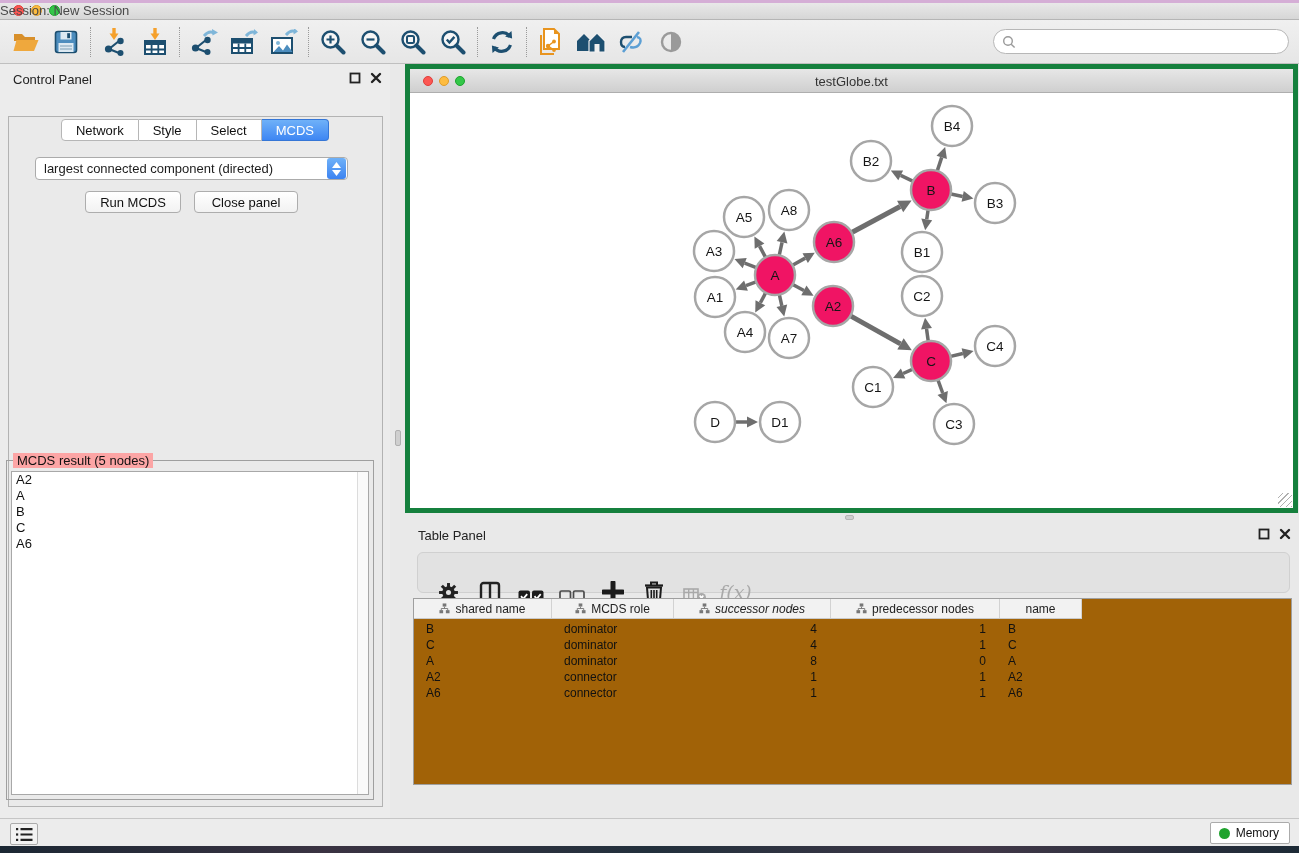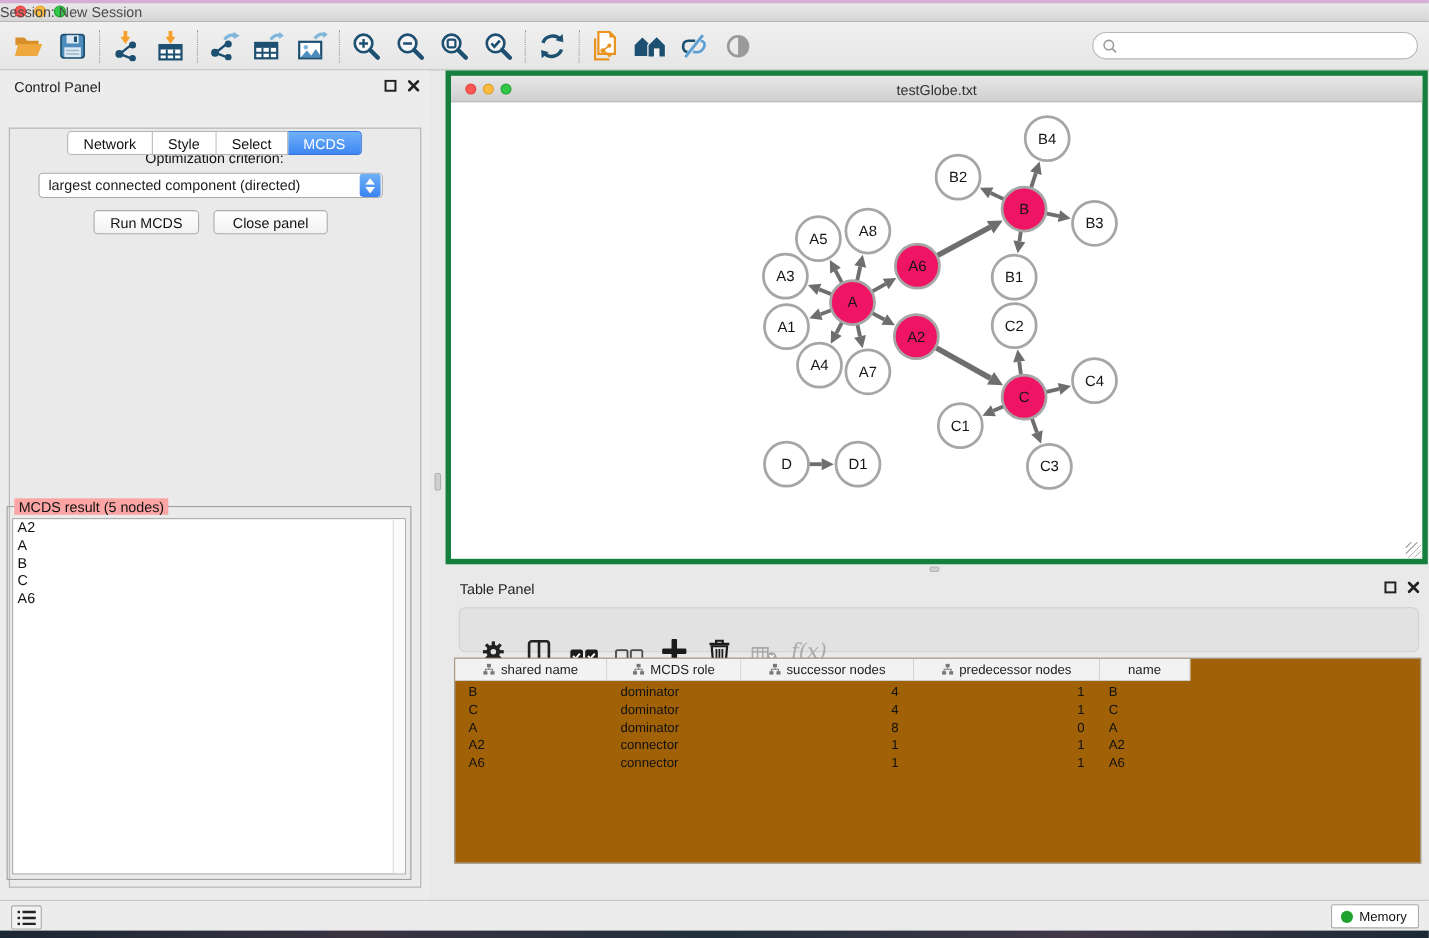--- a/index.html
+++ b/index.html
@@ -260,21 +260,20 @@
       </svg>
     </span>
   </div>
   <div class="cp-tabs" id="cp-tabs">
       <div class="tab">Network</div>
       <div class="tab">Style</div>
       <div class="tab">Select</div>
       <div class="tab active">MCDS</div>
     </div>
   <div class="cp-content"></div>
-  <div class="opt-label">Optimization criterion:</div>
   <div class="cp-select">
     <span class="sel-text">largest connected component (directed)</span>
     <span class="stepper">
       <svg width="9" height="6" viewBox="0 0 9 6">
           <path d="M4.5 0L9 6H0z" fill="#fff"></path>
         </svg>
       <svg width="9" height="6" viewBox="0 0 9 6">
           <path d="M4.5 6L0 0h9z" fill="#fff"></path>
         </svg>
     </span>
@@ -475,21 +474,21 @@
         </div>
         <div class="th" style="width: 122px; align-items: center;">
           <svg width="11" height="11" viewBox="0 0 12 12">
             <rect x="4" y="0.5" width="4" height="3.4" fill="#777"></rect>
             <rect x="0.5" y="7.8" width="4" height="3.4" fill="#777"></rect>
             <rect x="7.5" y="7.8" width="4" height="3.4" fill="#777"></rect>
             <path d="M6 4v2M2.5 8V6h7v2" stroke="#777" stroke-width="1" fill="none"></path>
           </svg>
           <span>MCDS role</span>
         </div>
-        <div class="th" style="width: 157px;">
+        <div class="th" style="width: 157px; font-style: italic;">
           <svg width="11" height="11" viewBox="0 0 12 12">
             <rect x="4" y="0.5" width="4" height="3.4" fill="#777"></rect>
             <rect x="0.5" y="7.8" width="4" height="3.4" fill="#777"></rect>
             <rect x="7.5" y="7.8" width="4" height="3.4" fill="#777"></rect>
             <path d="M6 4v2M2.5 8V6h7v2" stroke="#777" stroke-width="1" fill="none"></path>
           </svg>
           <span>successor nodes</span>
         </div>
         <div class="th" style="width: 169px;">
           <svg width="11" height="11" viewBox="0 0 12 12">

